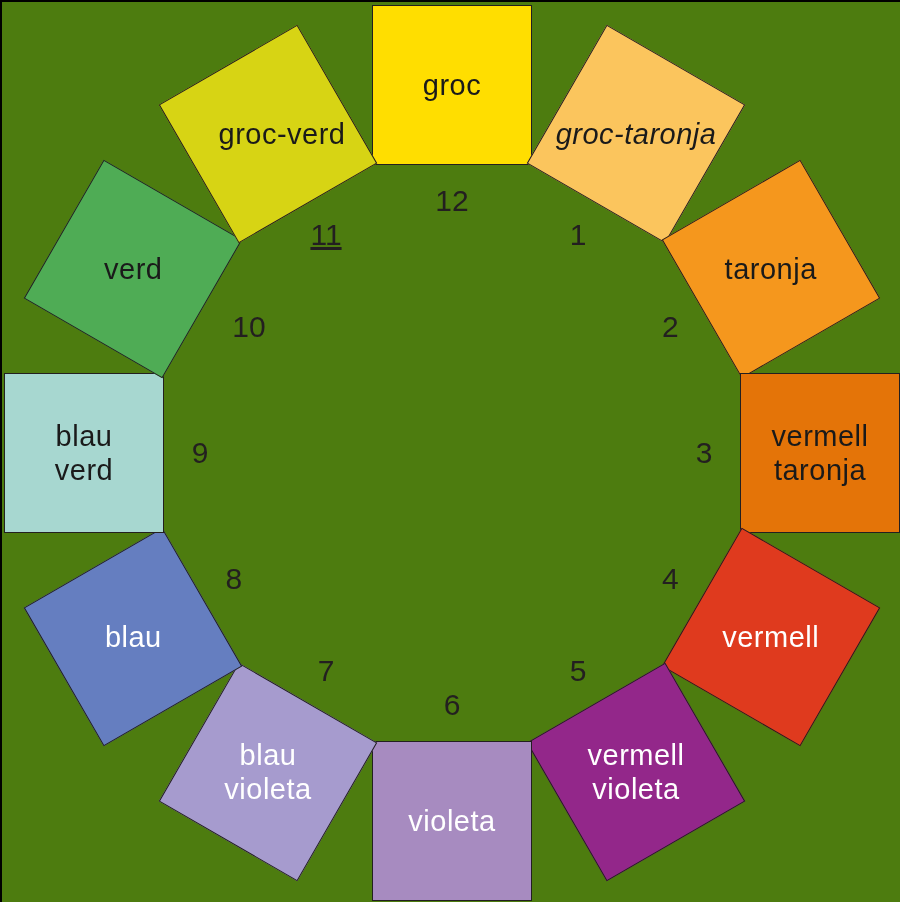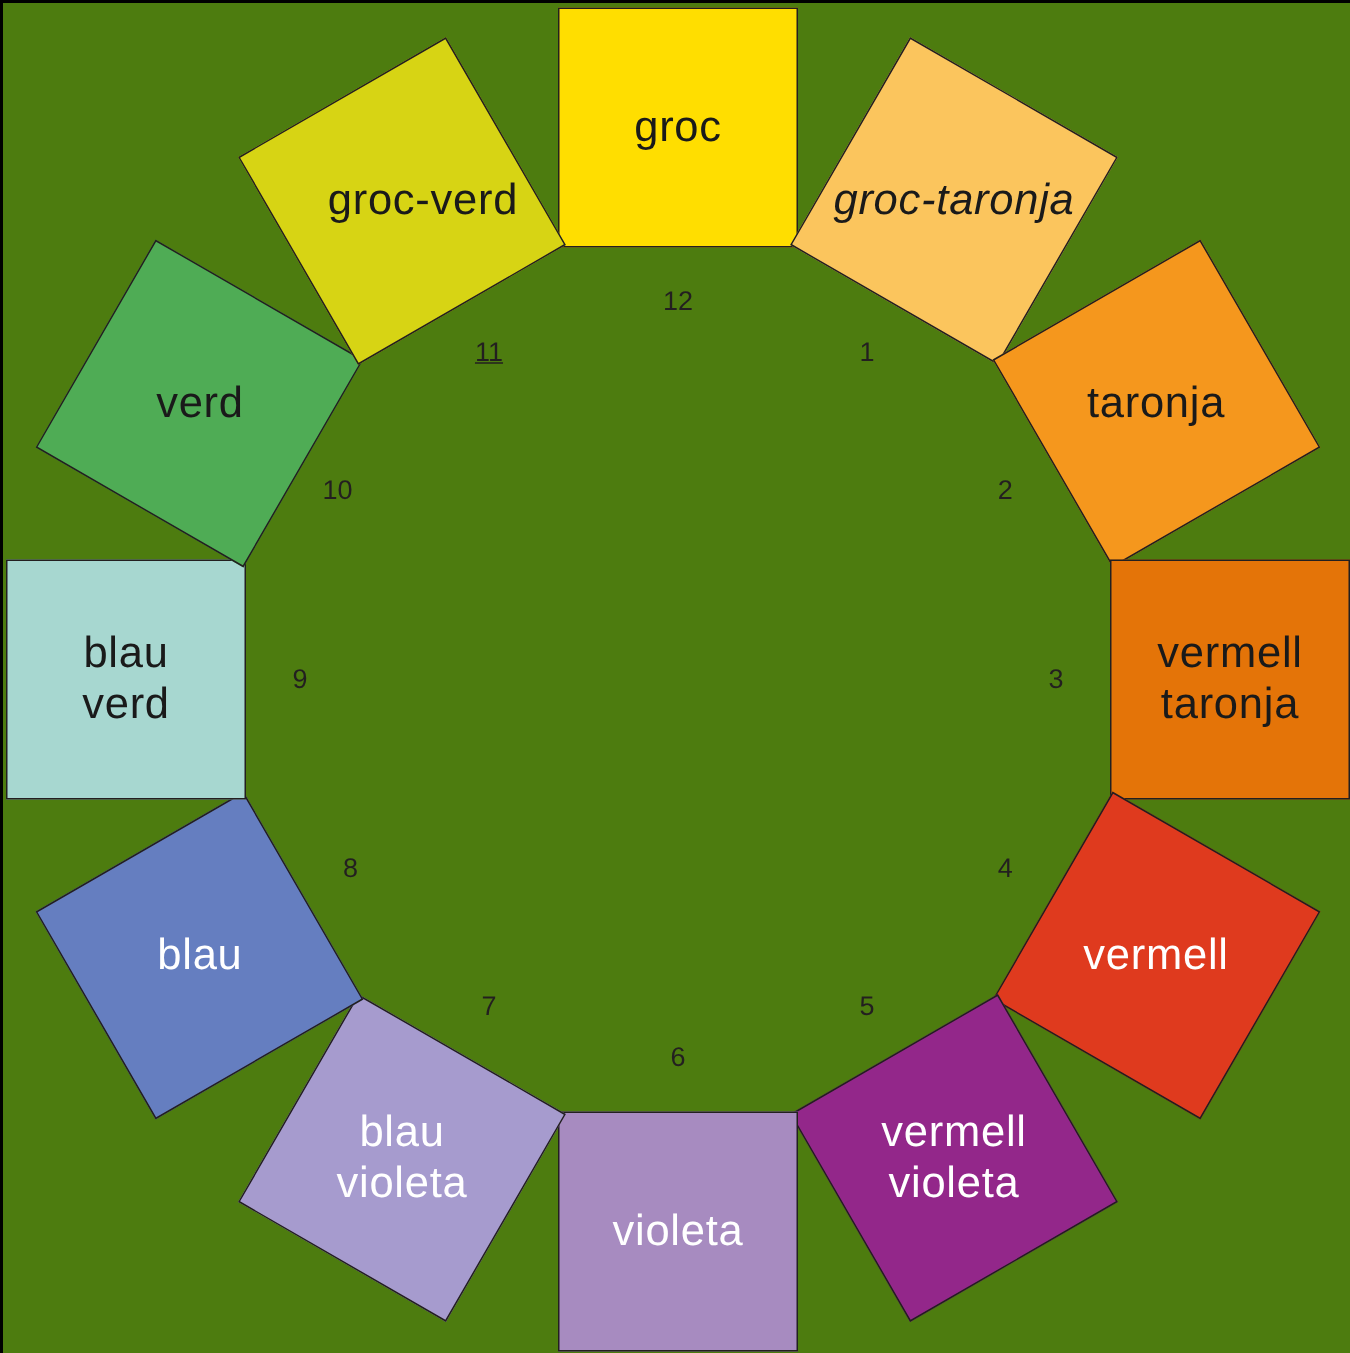--- a/index.html
+++ b/index.html
@@ -24,21 +24,21 @@
     text-align:center;
     font-size:29px;
     line-height:1.18;
     letter-spacing:0.5px;
     white-space:nowrap;
     z-index:5;
   }
   .clock-num{
     position:absolute;
     transform:translate(-50%,-50%);
-    font-size:18px;
+    font-size:30px;
     color:#231f20;
     z-index:4;
   }
 </style>
 </head>
 <body>
 
 <div class="canvas" id="wheel">
     <div class="square" style="left: 370px; top: 3px; background: rgb(255, 222, 0); transform: rotate(360deg);"></div>
     <div class="sq-label" style="left: 450px; top: 83px; color: rgb(26, 26, 26);">
@@ -94,16 +94,16 @@
     </div>
     <div class="clock-num" style="left: 576px; top: 232.762px;">1</div>
     <div class="clock-num" style="left: 668.238px; top: 325px;">2</div>
     <div class="clock-num" style="left: 702px; top: 451px;">3</div>
     <div class="clock-num" style="left: 668.238px; top: 577px;">4</div>
     <div class="clock-num" style="left: 576px; top: 669.238px;">5</div>
     <div class="clock-num" style="left: 450px; top: 703px;">6</div>
     <div class="clock-num" style="left: 324px; top: 669.238px;">7</div>
     <div class="clock-num" style="left: 231.762px; top: 577px;">8</div>
     <div class="clock-num" style="left: 198px; top: 451px;">9</div>
-    <div class="clock-num" style="left: 223px; top: 325px; text-align: center;">10</div>
+    <div class="clock-num" style="left: 247px; top: 325px; text-align: center;">10</div>
     <div class="clock-num" style="left: 324px; top: 232.762px; text-decoration: underline;">11</div>
     <div class="clock-num" style="left: 450px; top: 199px;">12</div>
   </div>
 
 </body></html>

